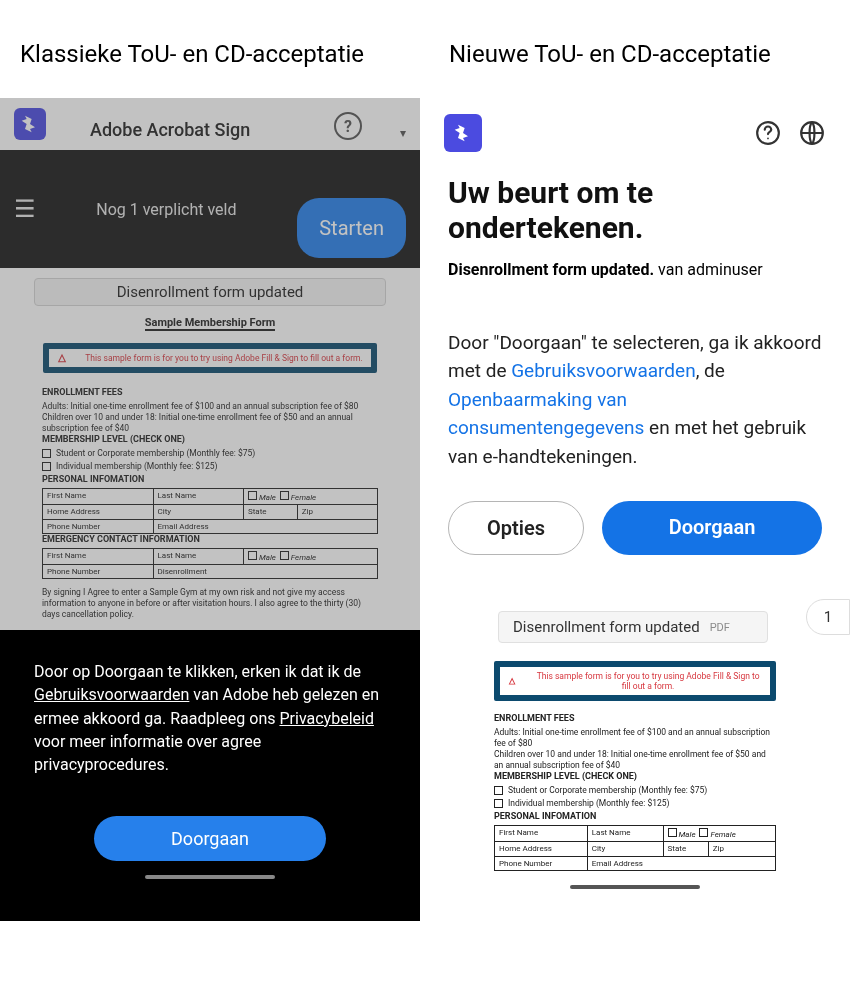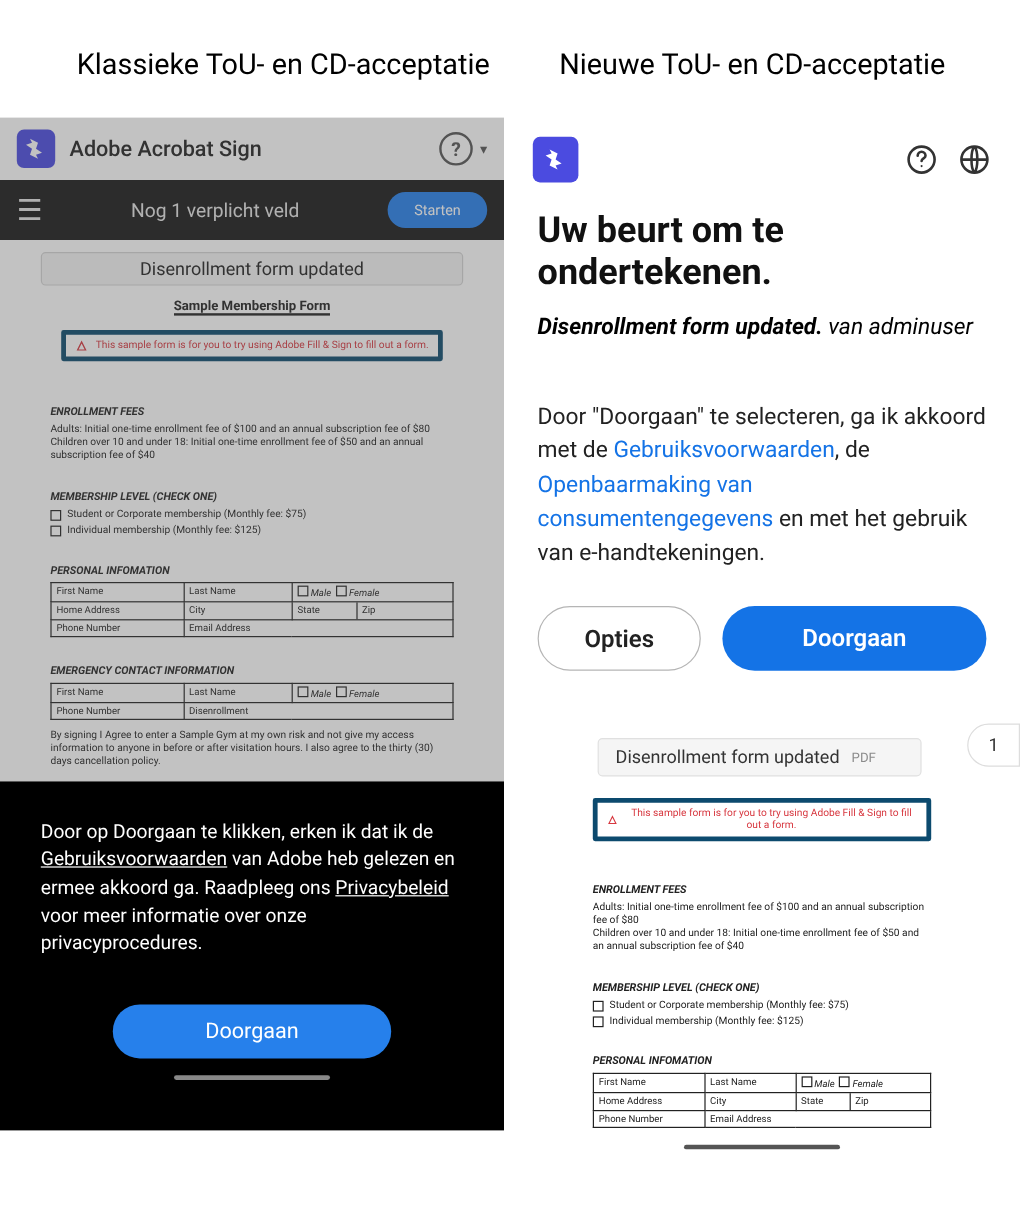--- a/index.html
+++ b/index.html
@@ -1,61 +1,61 @@
 <!DOCTYPE html>
 <html><head>
 <meta charset="utf-8">
 <style>
   * { box-sizing: border-box; margin: 0; padding: 0; }
   body { font-family: -apple-system, BlinkMacSystemFont, "Segoe UI", Roboto, sans-serif; background: #fff; width: 850px; }
-  .top-labels { display: flex; padding: 40px 30px 30px; margin-left: 34px; }
+  .top-labels { display: flex; padding: 40px 20px 30px; }
   .top-labels > div { flex: 1; font-size: 24px; }
   .top-labels .l2 { padding-left: 48px; }
   .panels { display: flex; }
   .panel { width: 420px; position: relative; }
   .panel-right { width: 430px; }
   
-  .classic-header { background: #fff; display: flex; align-items: center; padding: 10px 14px; position: relative; }
+  .classic-header { background: #fff; display: flex; align-items: flex-end; padding: 10px 14px; position: relative; gap: 32px; }
   .acrobat-icon { width: 32px; height: 32px; background: #4b4be0; border-radius: 6px; display: flex; align-items: center; justify-content: center; margin-right: 12px; }
   .acrobat-icon svg { width: 20px; height: 20px; fill: #fff; }
   .app-title { font-size: 18px; font-weight: 500; color: #222; }
   .help-circle { width: 28px; height: 28px; border: 2px solid #555; border-radius: 50%; display: flex; align-items: center; justify-content: center; font-size: 16px; color: #555; margin-left: auto; font-weight: 700; }
   .caret-down { margin-left: 6px; font-size: 12px; color: #555; }
   .classic-toolbar { background: #1a1a1a; display: flex; align-items: center; padding: 10px 14px; }
   .hamburger { color: #e5e5e5; font-size: 24px; }
   .toolbar-center { flex: 1; text-align: center; color: #e5e5e5; font-size: 16px; }
-  .start-btn { background: #2680eb; color: #fff; border-radius: 22px; padding: 8px 22px; font-size: 12px; }
+  .start-btn { background: #2680eb; color: #fff; border-radius: 22px; padding: 18px 22px; font-size: 20px; margin-top: 38px; }
   .doc-title-bar { background: #f5f5f5; border: 1px solid #d5d5d5; border-radius: 4px; padding: 4px 40px; text-align: center; font-size: 15px; color: #222; margin: 10px 34px 6px; }
   .legacy-form { background: #fff; padding: 0 42px 10px; font-size: 9px; color: #222; }
   .form-heading { text-align: center; font-weight: 700; font-size: 11px; border-bottom: 2px solid #222; display: inline-block; margin: 4px auto 12px; }
   .form-center { text-align: center; }
-  .red-box { border: 4px solid #0c4a6e; color: #d7373f; font-size: 8.5px; padding: 4px 8px; display: inline-flex; align-items: center; gap: 7px; margin-bottom: 14px; border-radius: 2px; }
+  .red-box { border: 6px solid #0c4a6e; color: #d7373f; font-size: 8.5px; padding: 4px 8px; display: inline-flex; align-items: center; gap: 18px; margin-bottom: 14px; border-radius: 2px; }
   .red-box svg { width: 10px; height: 10px; fill: #d7373f; }
-  .sect-title { font-weight: 700; font-size: 9px; margin: 24px 0 4px; font-style: italic; }
+  .sect-title { font-weight: 700; font-size: 9px; margin: 0 0 4px; }
   .small-line { font-size: 8.5px; line-height: 1.3; }
   .check-row { display: flex; align-items: center; gap: 5px; font-size: 8.5px; margin: 3px 0; }
   .checkbox { width: 9px; height: 9px; border: 1px solid #222; display: inline-block; }
   .tbl { width: 100%; border-collapse: collapse; font-size: 8px; }
   .tbl td { border: 1px solid #222; padding: 2px 4px; height: 14px; vertical-align: top; }
   .tbl .gender { font-size: 8px; font-style: italic; }
   .dim-overlay { position: absolute; inset: 0; background: rgba(80,80,80,0.35); pointer-events: none; }
   .classic-footer { background: #000; color: #fff; padding: 30px 34px 42px; }
   .footer-text { font-size: 16px; line-height: 1.45; }
   .footer-link { color: #fff; text-decoration: underline; }
   .continue-pill { width: 232px; margin: 40px auto 0; background: #2680eb; color: #fff; text-align: center; padding: 12px; border-radius: 24px; font-size: 18px; }
   .home-bar { width: 130px; height: 4px; background: #888; border-radius: 3px; margin: 14px auto 0; }
   .home-bar.dark { background: #555; }
   
   .new-header { display: flex; align-items: center; padding: 16px 24px 16px 24px; gap: 16px; }
   .new-header .spacer { flex: 1; }
   .icon-btn { width: 28px; height: 28px; display: flex; align-items: center; justify-content: center; }
   .icon-btn svg { width: 26px; height: 26px; fill: none; stroke: #333; stroke-width: 2; }
   .new-body { padding: 8px 28px 20px; }
   .new-heading { font-size: 30px; font-weight: 700; line-height: 1.15; margin-bottom: 14px; color: #111; }
-  .doc-line { font-size: 19px; line-height: 1.35; margin-bottom: 48px; font-style: italic; }
+  .doc-line { font-size: 16px; line-height: 1.35; margin-bottom: 48px; }
   .doc-line .b { font-weight: 700; }
   .consent-txt { font-size: 19px; line-height: 1.5; color: #222; margin-bottom: 30px; }
   .link-blue { color: #1473e6; }
   .btn-row { display: flex; gap: 18px; padding-bottom: 20px; }
   .opt-btn { flex: 0 0 auto; border: 1px solid #b5b5b5; border-radius: 28px; padding: 14px 38px; font-size: 20px; font-weight: 600; color: #222; }
   .primary-btn { flex: 1; background: #1473e6; color: #fff; border-radius: 28px; padding: 14px 30px; font-size: 20px; font-weight: 600; text-align: center; }
   .preview-wrap { position: relative; padding: 10px 24px 0; background:#fff; }
   .doc-pill { background: #f5f5f5; border: 1px solid #e0e0e0; border-radius: 4px; padding: 6px 14px; font-size: 15px; color: #333; display: flex; align-items: center; gap: 10px; margin: 6px 58px 6px 54px; }
   .doc-pill .pdf { font-size: 11px; color: #8b8b8b; }
   .page-counter { position: absolute; right: 0px; top: 4px; width: 44px; height: 36px; border: 1px solid #ddd; border-radius: 18px 0 0 18px; display: flex; align-items: center; justify-content: center; font-size: 15px; color: #333; background:#fff; }
@@ -153,21 +153,21 @@
                 <td colspan="2">Disenrollment</td>
               </tr>
         </tbody>
           </table>
         <div class="small-line" style="margin-top:8px">By signing I Agree to enter a Sample Gym at my own risk and not give my access information to anyone in before or after visitation hours. I also agree to the thirty (30) days cancellation policy.</div>
       </div>
       <div class="dim-overlay"></div>
     </div>
     <div class="classic-footer">
       <div class="footer-text">
-        <span>Door op Doorgaan te klikken, erken ik dat ik de </span><a class="footer-link">Gebruiksvoorwaarden</a><span> van Adobe heb gelezen en ermee akkoord ga. Raadpleeg ons </span><a class="footer-link">Privacybeleid</a><span> voor meer informatie over onze privacyprocedures.</span>
+        <span>Door op Doorgaan te klikken, erken ik dat ik de </span><a class="footer-link">Gebruiksvoorwaarden</a><span> van Adobe heb gelezen en ermee akkoord ga. Raadpleeg ons </span><a class="footer-link">Privacybeleid</a><span> voor meer informatie over agree privacyprocedures.</span>
       </div>
       <div class="continue-pill">Doorgaan</div>
       <div class="home-bar"></div>
     </div>
   </div>
 
   <div class="panel panel-right">
     <div class="new-header">
       <span class="acrobat-icon" style="width:38px;height:38px;">
         <svg viewBox="0 0 24 24">

